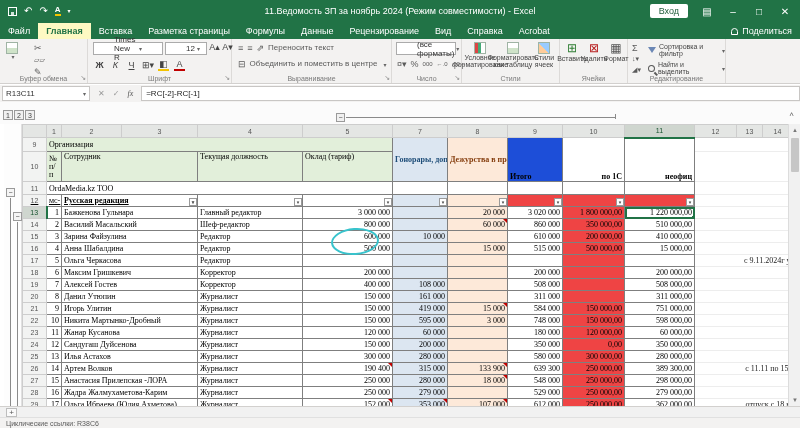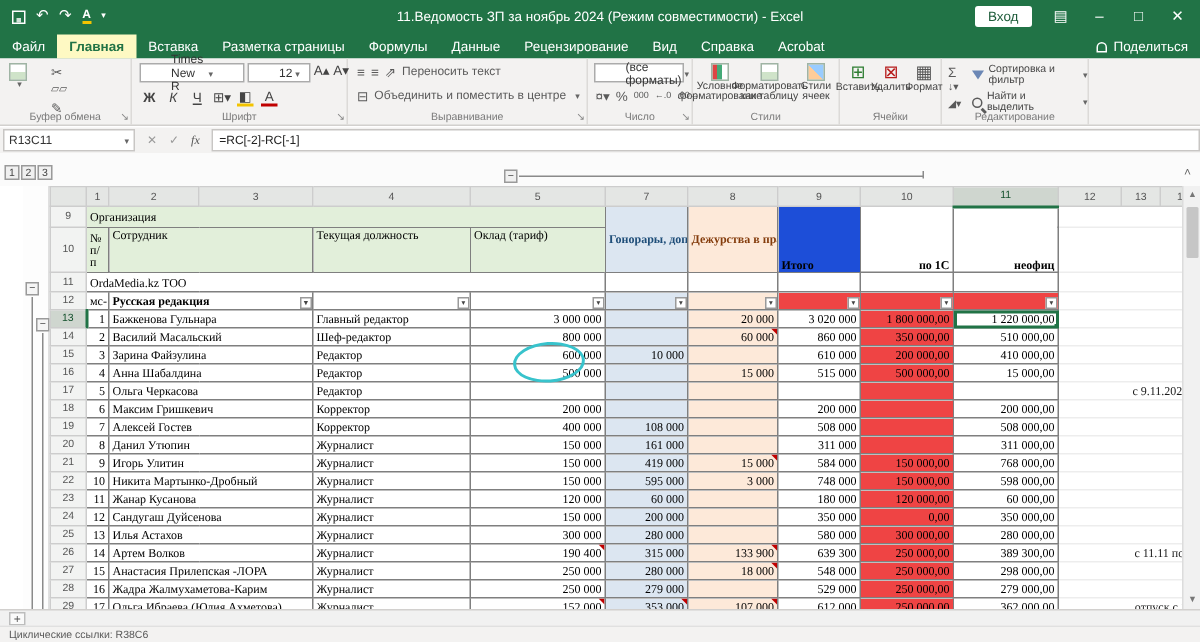--- a/index.html
+++ b/index.html
@@ -55,21 +55,21 @@
 
   
   .outband { position:absolute; left:0; top:102px; width:800px; height:22px; background:#fbfbfb; }
   .lvlbtn { position:absolute; top:8px; width:10px; height:10px; border:1px solid #9a9a9a; background:#f0f0f0; font-size:7px; color:#444; text-align:center; line-height:9px; }
   .colgrp-btn { position:absolute; left:336px; top:11px; width:9px; height:9px; border:1px solid #9a9a9a; background:#f0f0f0; font-size:7px; line-height:7px; text-align:center; color:#444; }
   .colgrp-line { position:absolute; left:346px; top:15px; width:270px; height:1px; background:#8a8a8a; }
   .colgrp-tick { position:absolute; left:615px; top:12px; width:1px; height:5px; background:#8a8a8a; }
   .collapse { position:absolute; right:6px; top:8px; font-size:8px; color:#666; }
 
   
-  .gridwrap { position:absolute; left:15px; top:124px; width:784px; height:282px; overflow:hidden; background:#fff; }
+  .gridwrap { position:absolute; left:4px; top:124px; width:784px; height:282px; overflow:hidden; background:#fff; }
   .gutter { position:absolute; left:0; top:0; width:18px; height:282px; background:#fdfdfd; border-right:1px solid #e0e0e0; }
   .rline { position:absolute; width:1px; background:#8a8a8a; }
   .rgbtn { position:absolute; width:9px; height:9px; border:1px solid #9a9a9a; background:#f5f5f5; font-size:7px; line-height:7px; text-align:center; color:#444; }
 
   table.sheet { position:absolute; left:18px; top:0; border-collapse:collapse; table-layout:fixed; width:770px; font-family:"Liberation Serif", serif; font-size:8px; color:#000; }
   .sheet th.ch { background:#e4e6e4; border:1px solid #cdcdcd; font-family:"Liberation Sans", sans-serif; font-size:7px; font-weight:normal; color:#555; height:13px; }
   .sheet th.ch.sel { background:#cfd6cf; color:#14512d; border-bottom:2px solid #217346; }
   .sheet th.rh { background:#f2f3f2; border:1px solid #cdcdcd; font-family:"Liberation Sans", sans-serif; font-size:7px; font-weight:normal; color:#555; }
   .sheet th.rh.sel { background:#cfd6cf; color:#14512d; border-right:2px solid #217346; }
   .sheet td { border:1px solid #7f7f7f; white-space:nowrap; overflow:hidden; padding:0 2px; position:relative; }
@@ -356,21 +356,21 @@
         <tr style="height:13px;">
           <th class="rh">11</th>
           <td colspan="5">OrdaMedia.kz ТОО</td>
           <td></td>
             <td></td>
           <td></td>
             <td></td>
           <td></td>
           <td colspan="3" class="noteCell"></td>
         </tr>
-        <tr style="height:12px;">
+        <tr style="height:12px;text-decoration:underline;">
           <th class="rh">12</th>
           <td>мс-</td>
           <td colspan="2" class="bold"><span>Русская редакция</span><span class="filterbtn">▾</span></td>
           <td>
               <span class="filterbtn">▾</span>
             </td>
           <td>
               <span class="filterbtn">▾</span>
             </td>
           <td class="c7">
@@ -499,21 +499,21 @@
           <tr style="height:12px;">
     <th class="rh">21</th>
     <td class="num">9</td>
     <td colspan="2">Игорь Улитин</td>
     <td>Журналист</td>
     <td class="num">150 000</td>
     <td class="num c7">419 000</td>
     <td class="num c8">15 000<i class="mk"></i></td>
     <td class="num">584 000</td>
     <td class="num c10g">150 000,00</td>
-    <td class="num">768 000,00</td>
+    <td class="num">751 000,00</td>
     <td colspan="3" class="noteCell"></td>
   </tr>
           <tr style="height:12px;">
     <th class="rh">22</th>
     <td class="num">10</td>
     <td colspan="2">Никита Мартынко-Дробный</td>
     <td>Журналист</td>
     <td class="num">150 000</td>
     <td class="num c7">595 000</td>
     <td class="num c8">3 000</td>

